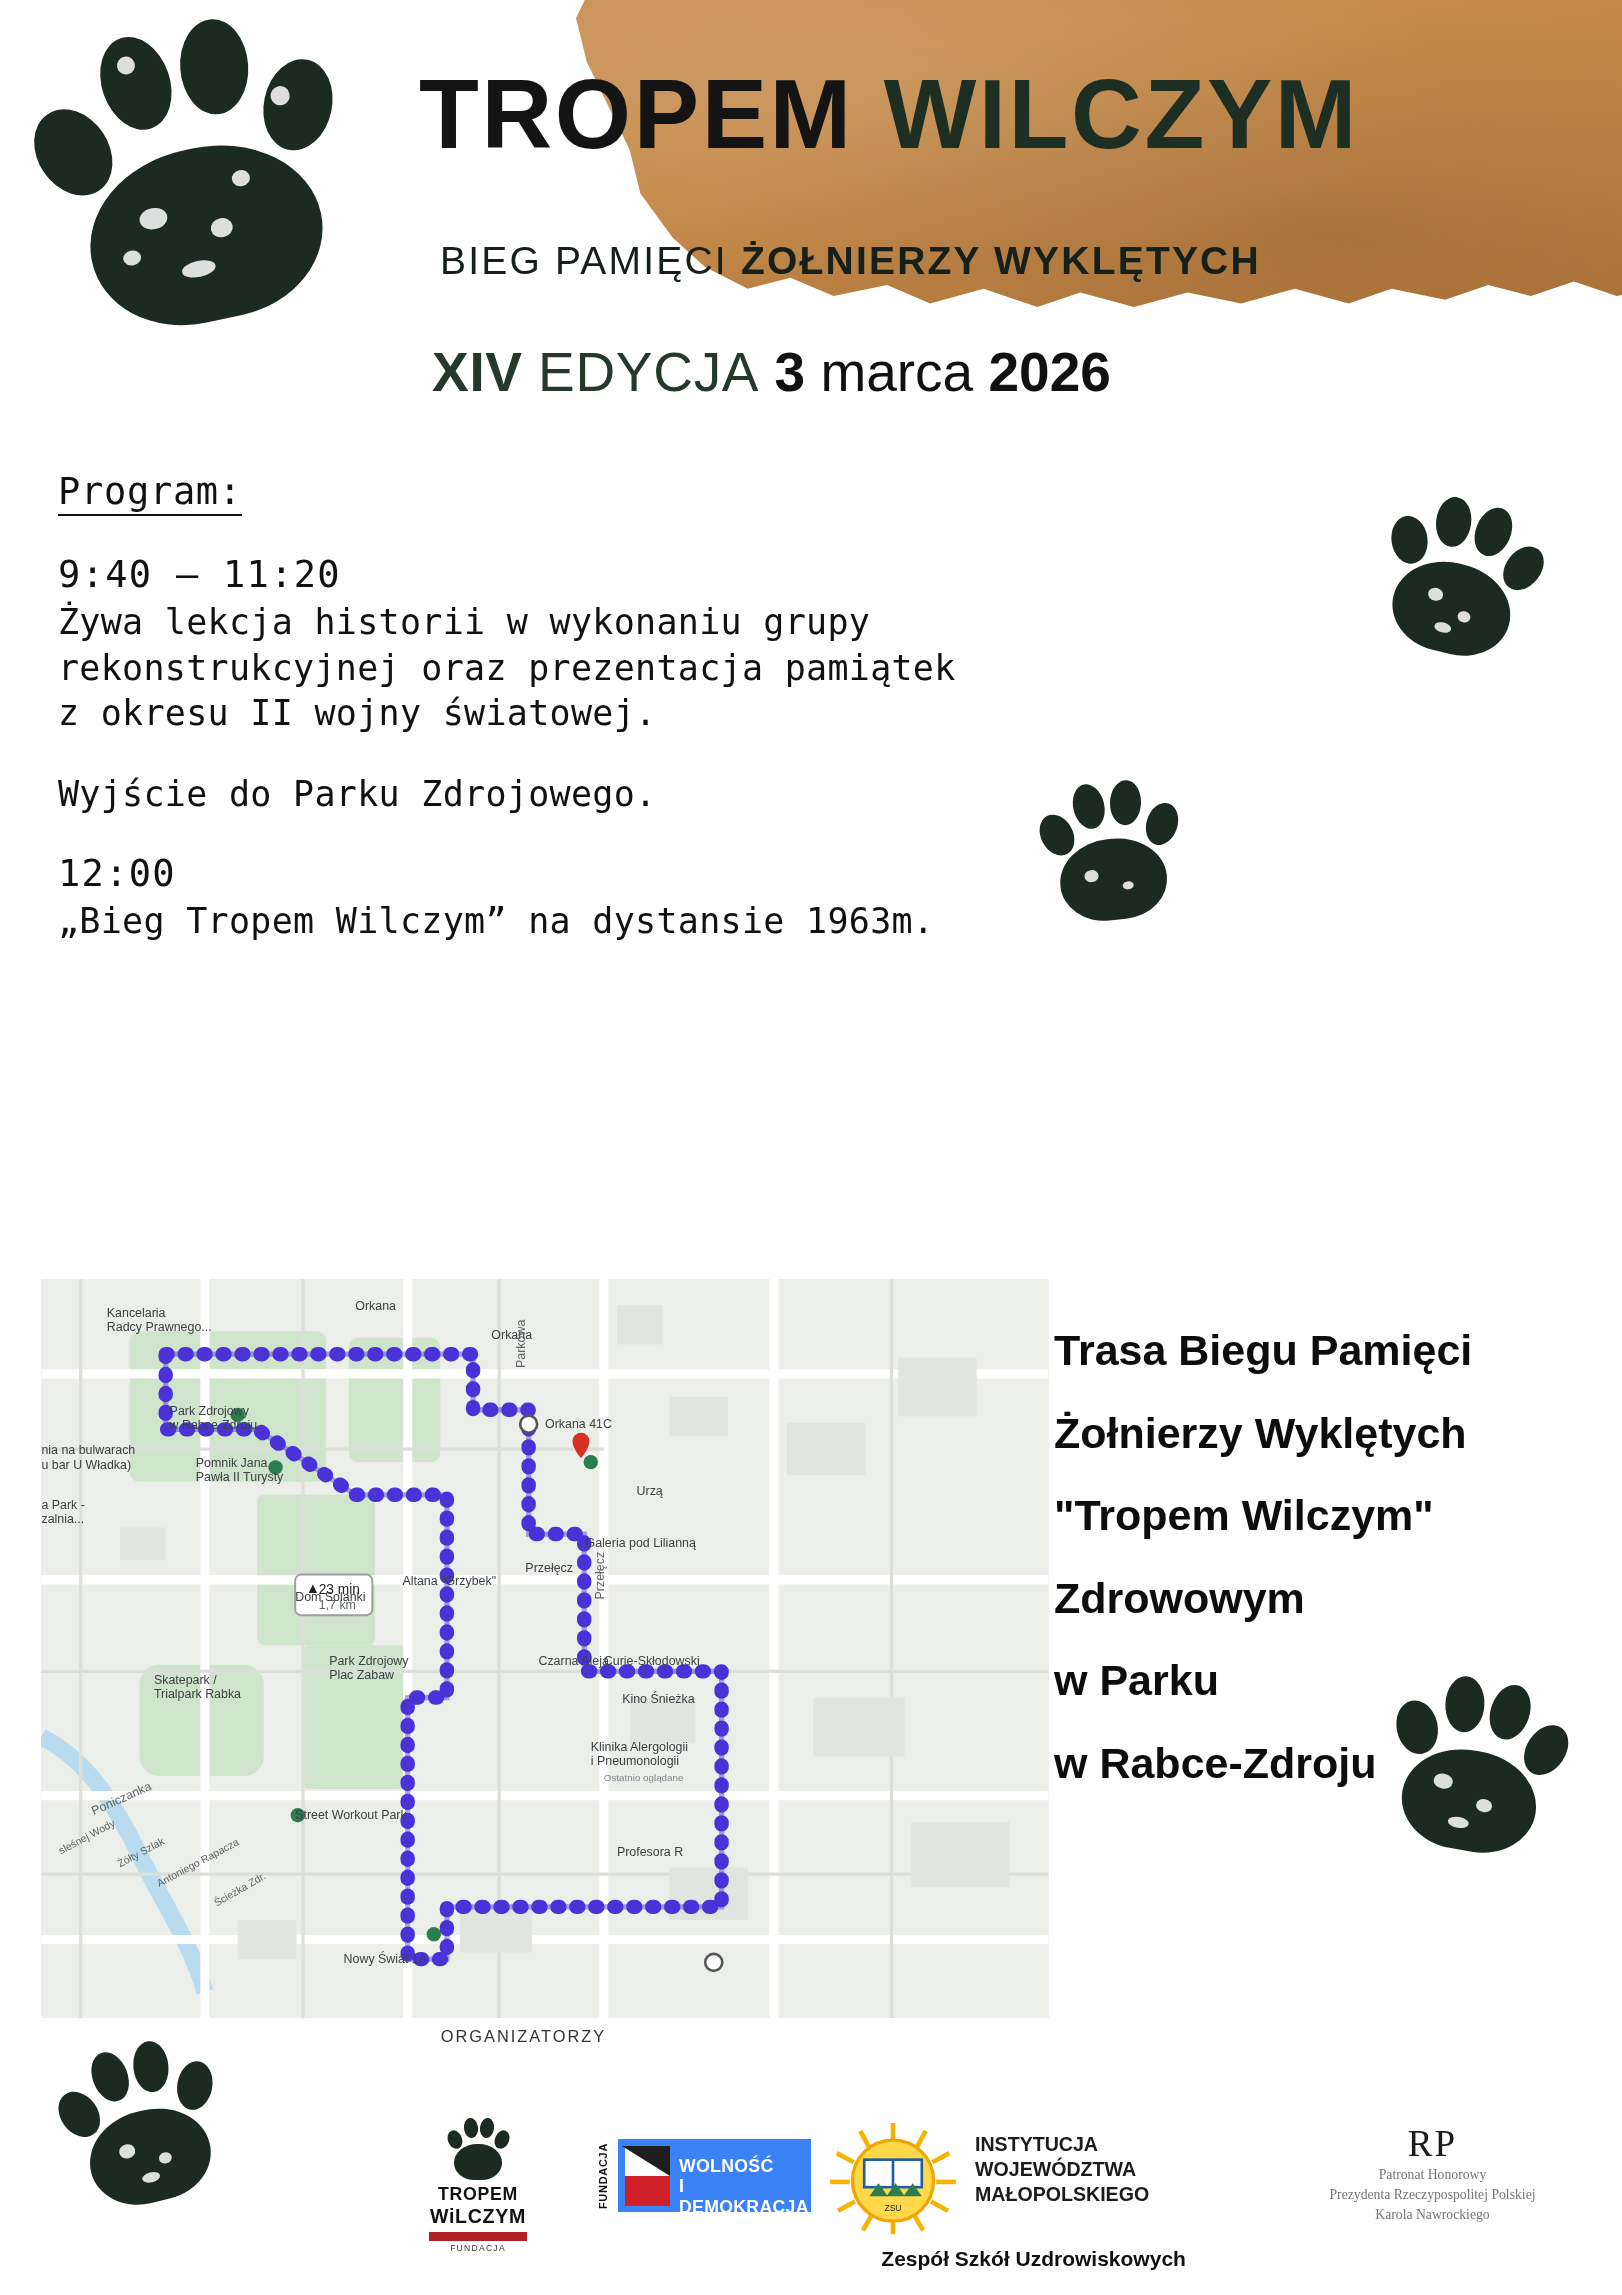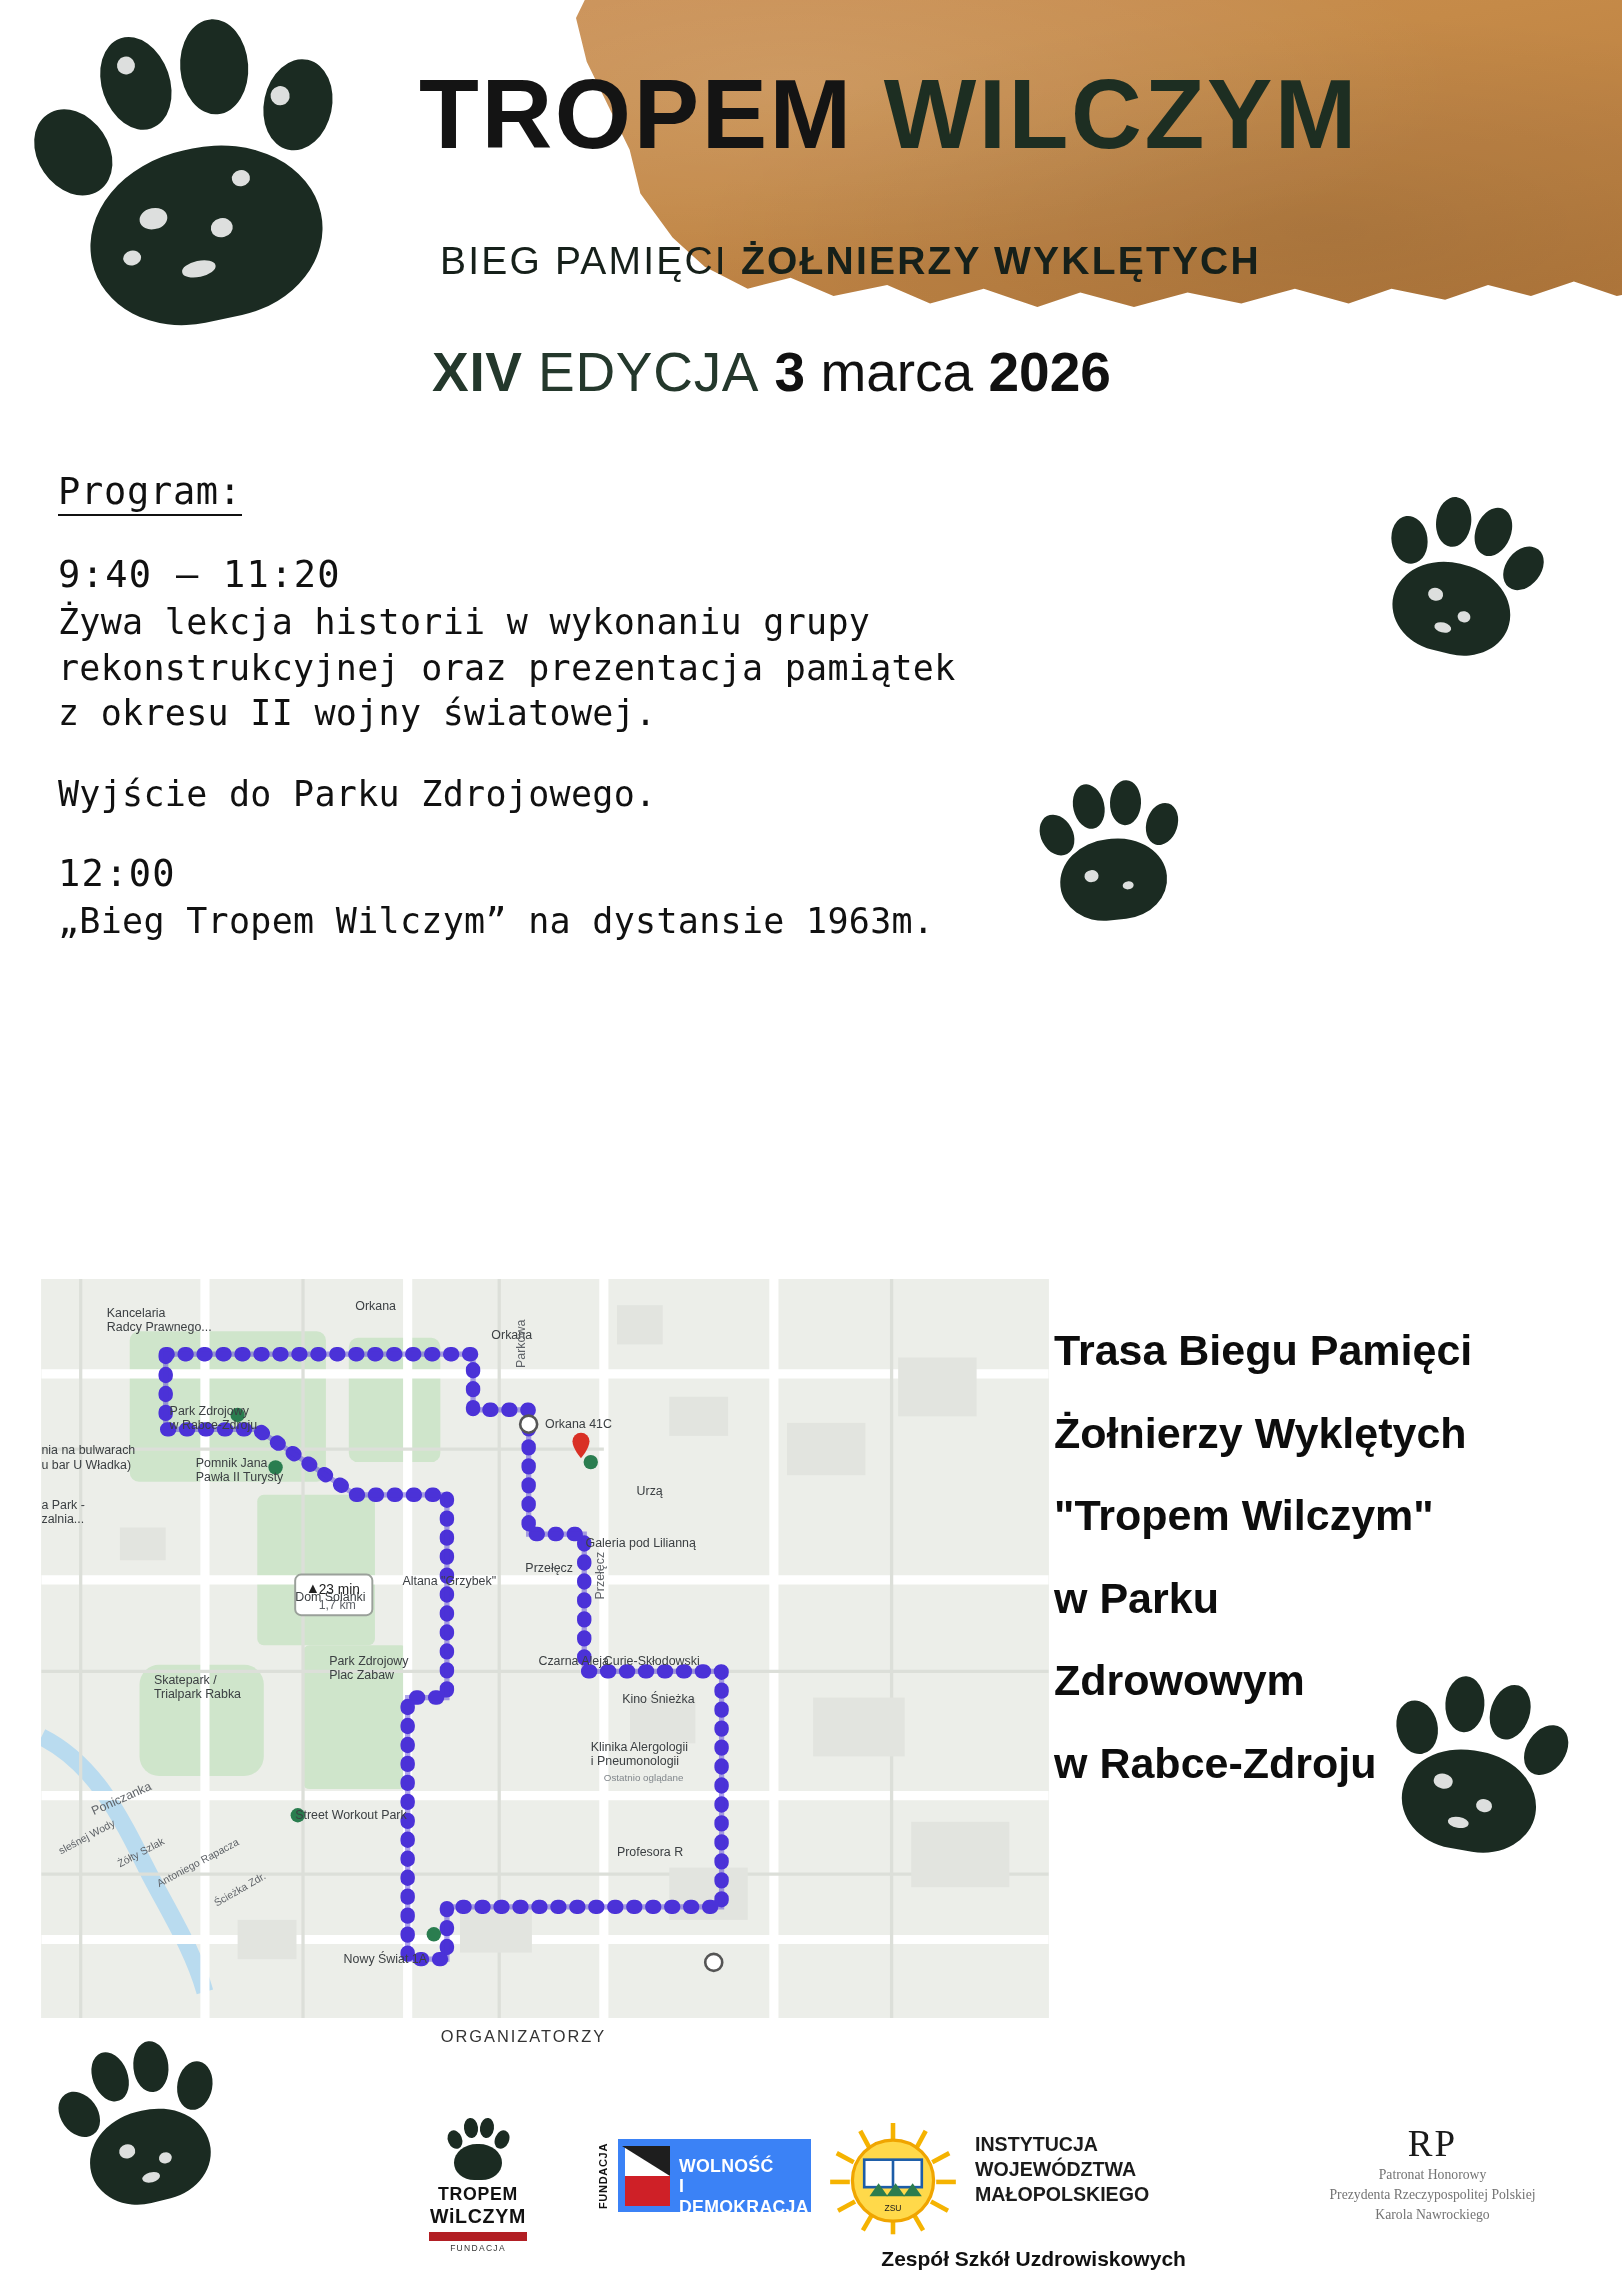--- a/index.html
+++ b/index.html
@@ -456,22 +456,22 @@
       <text x="30" y="880" transform="rotate(-28 30 880)" font-size="16" fill="#5f6368">sleśnej Wody</text>
       <text x="462" y="1046">Nowy Świat 1A</text>
     </g>
   </svg>
 </div>
 
 <div class="route-text">
   <div>Trasa Biegu Pamięci</div>
   <div>Żołnierzy Wyklętych</div>
   <div>"Tropem Wilczym"</div>
+  <div>Zdrowowym</div>
   <div>w Parku</div>
-  <div>Zdrowowym</div>
   <div>w Rabce-Zdroju</div>
 </div>
 
 <div class="organizers-label">ORGANIZATORZY</div>
 
 <div class="org-row">
 
   <div class="org-tw">
     <div class="paw mini-paw">
       <div class="toe t1"></div>

